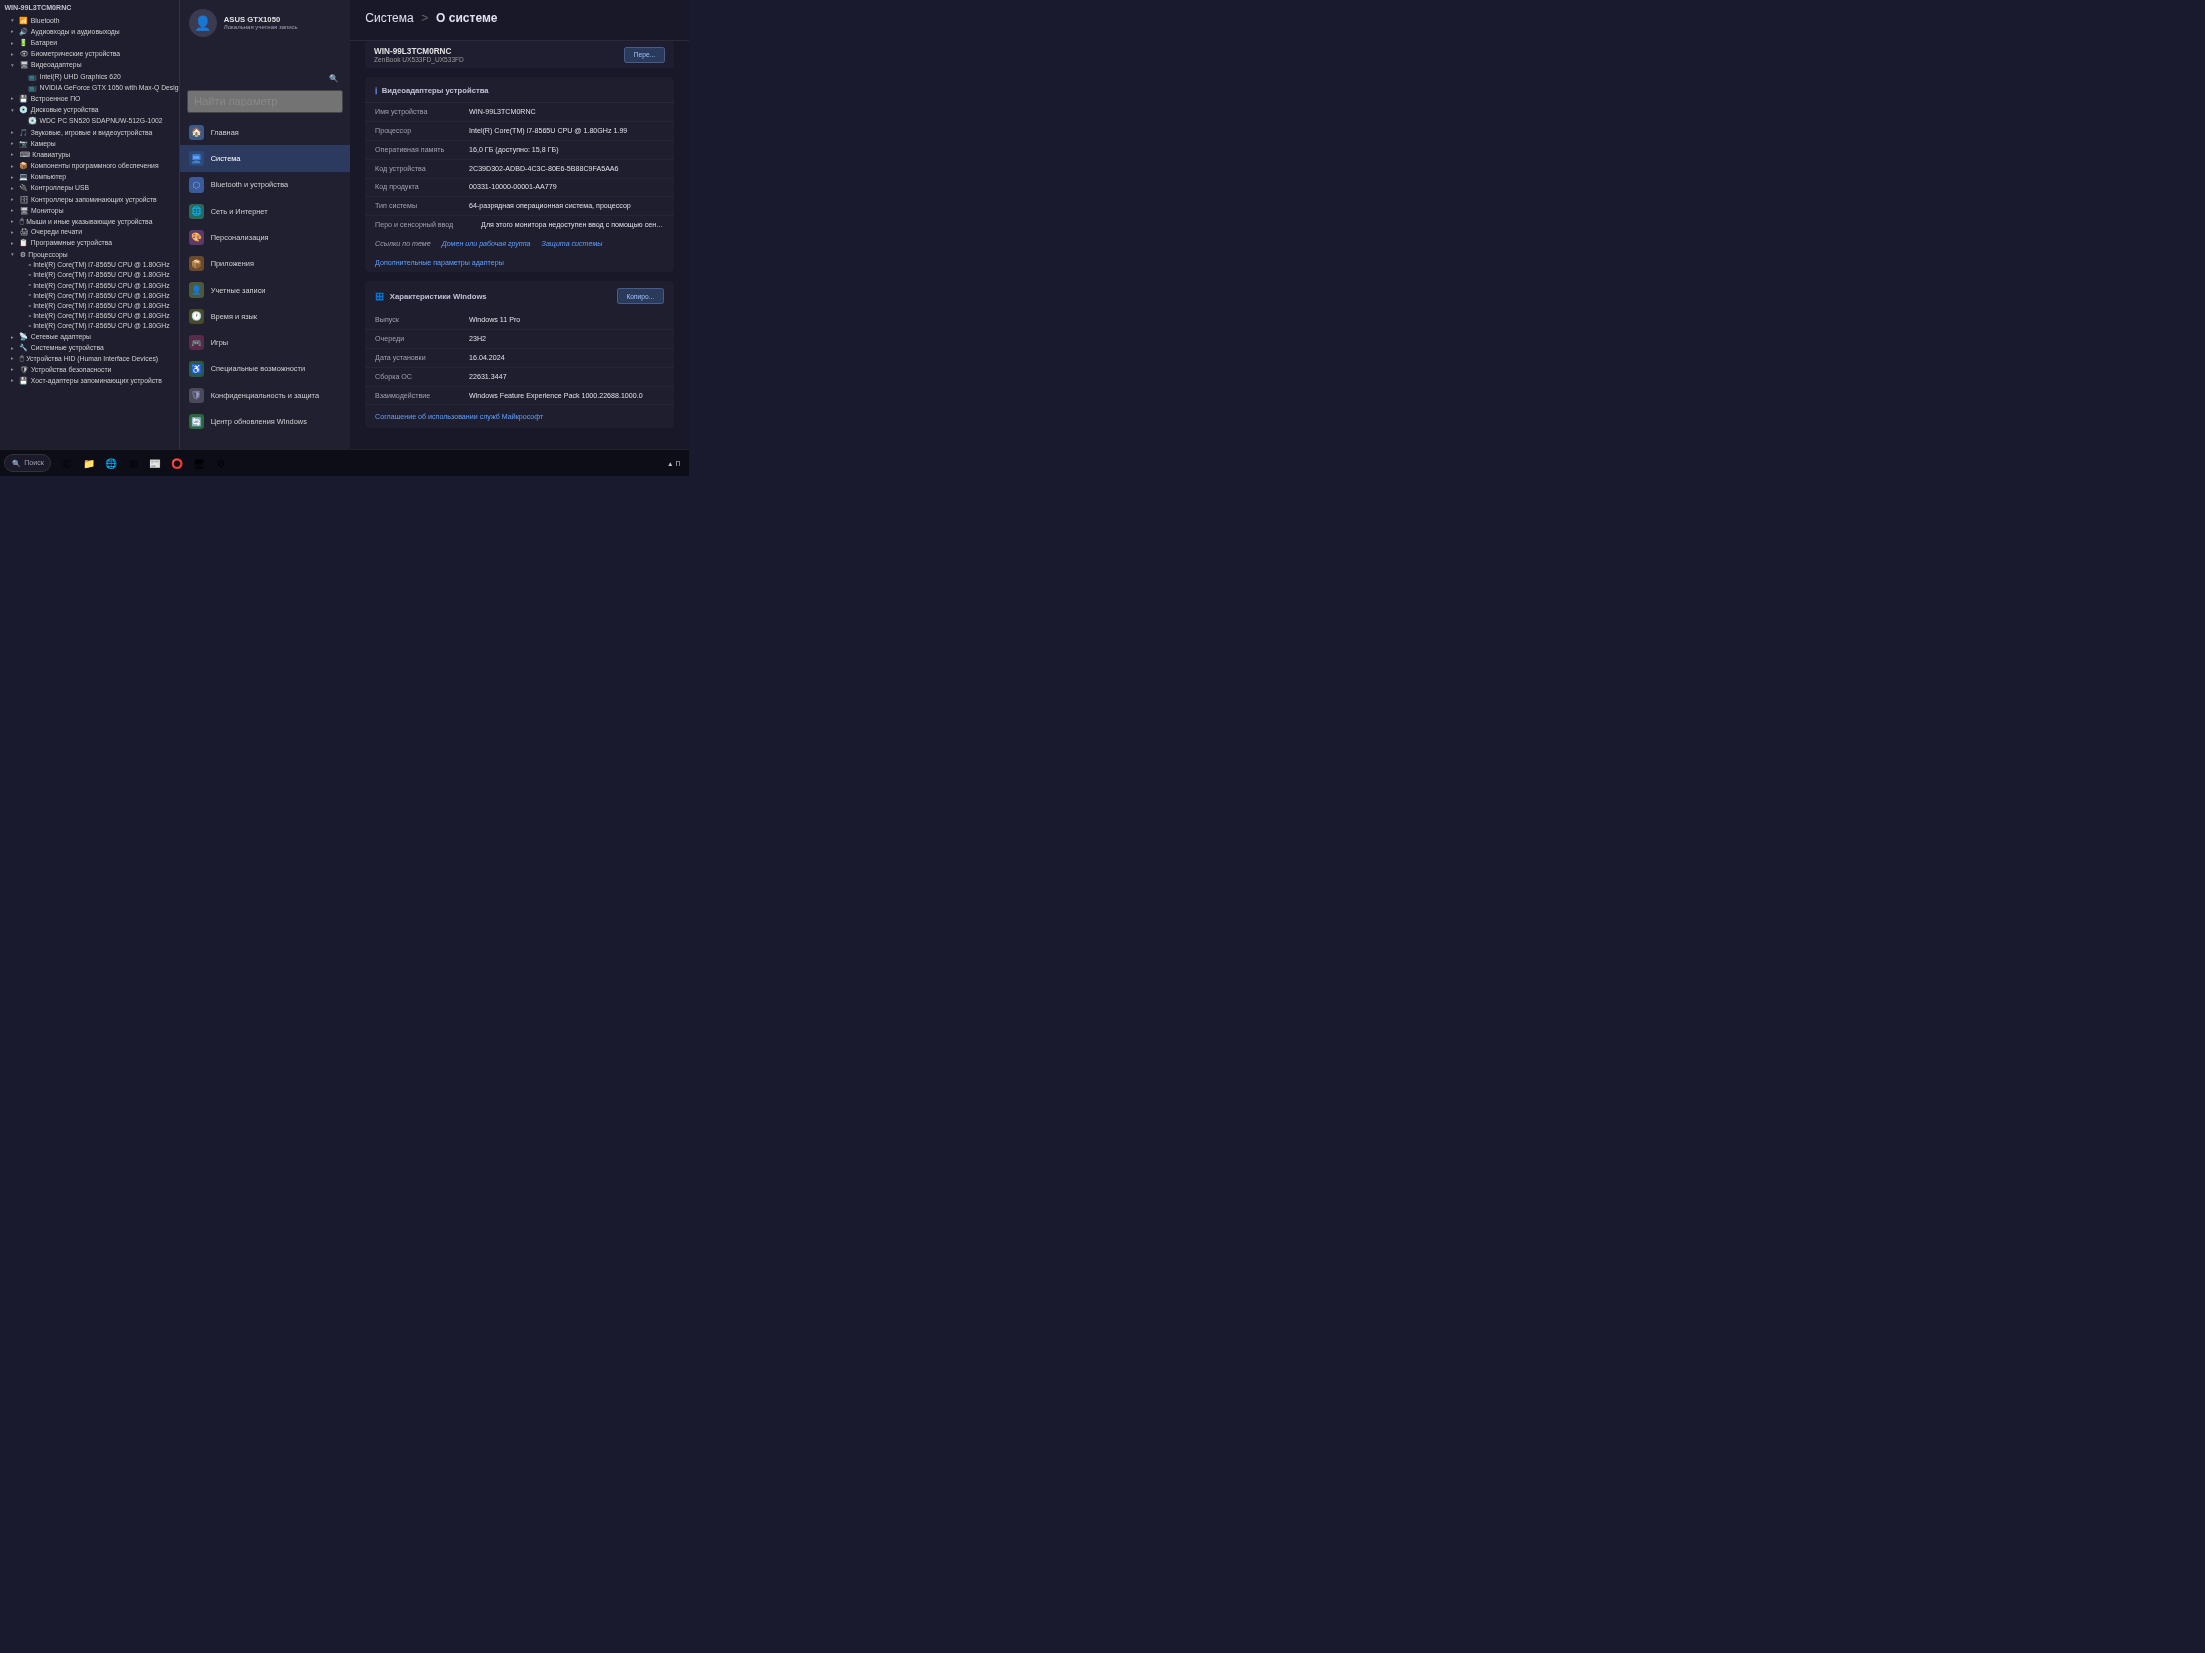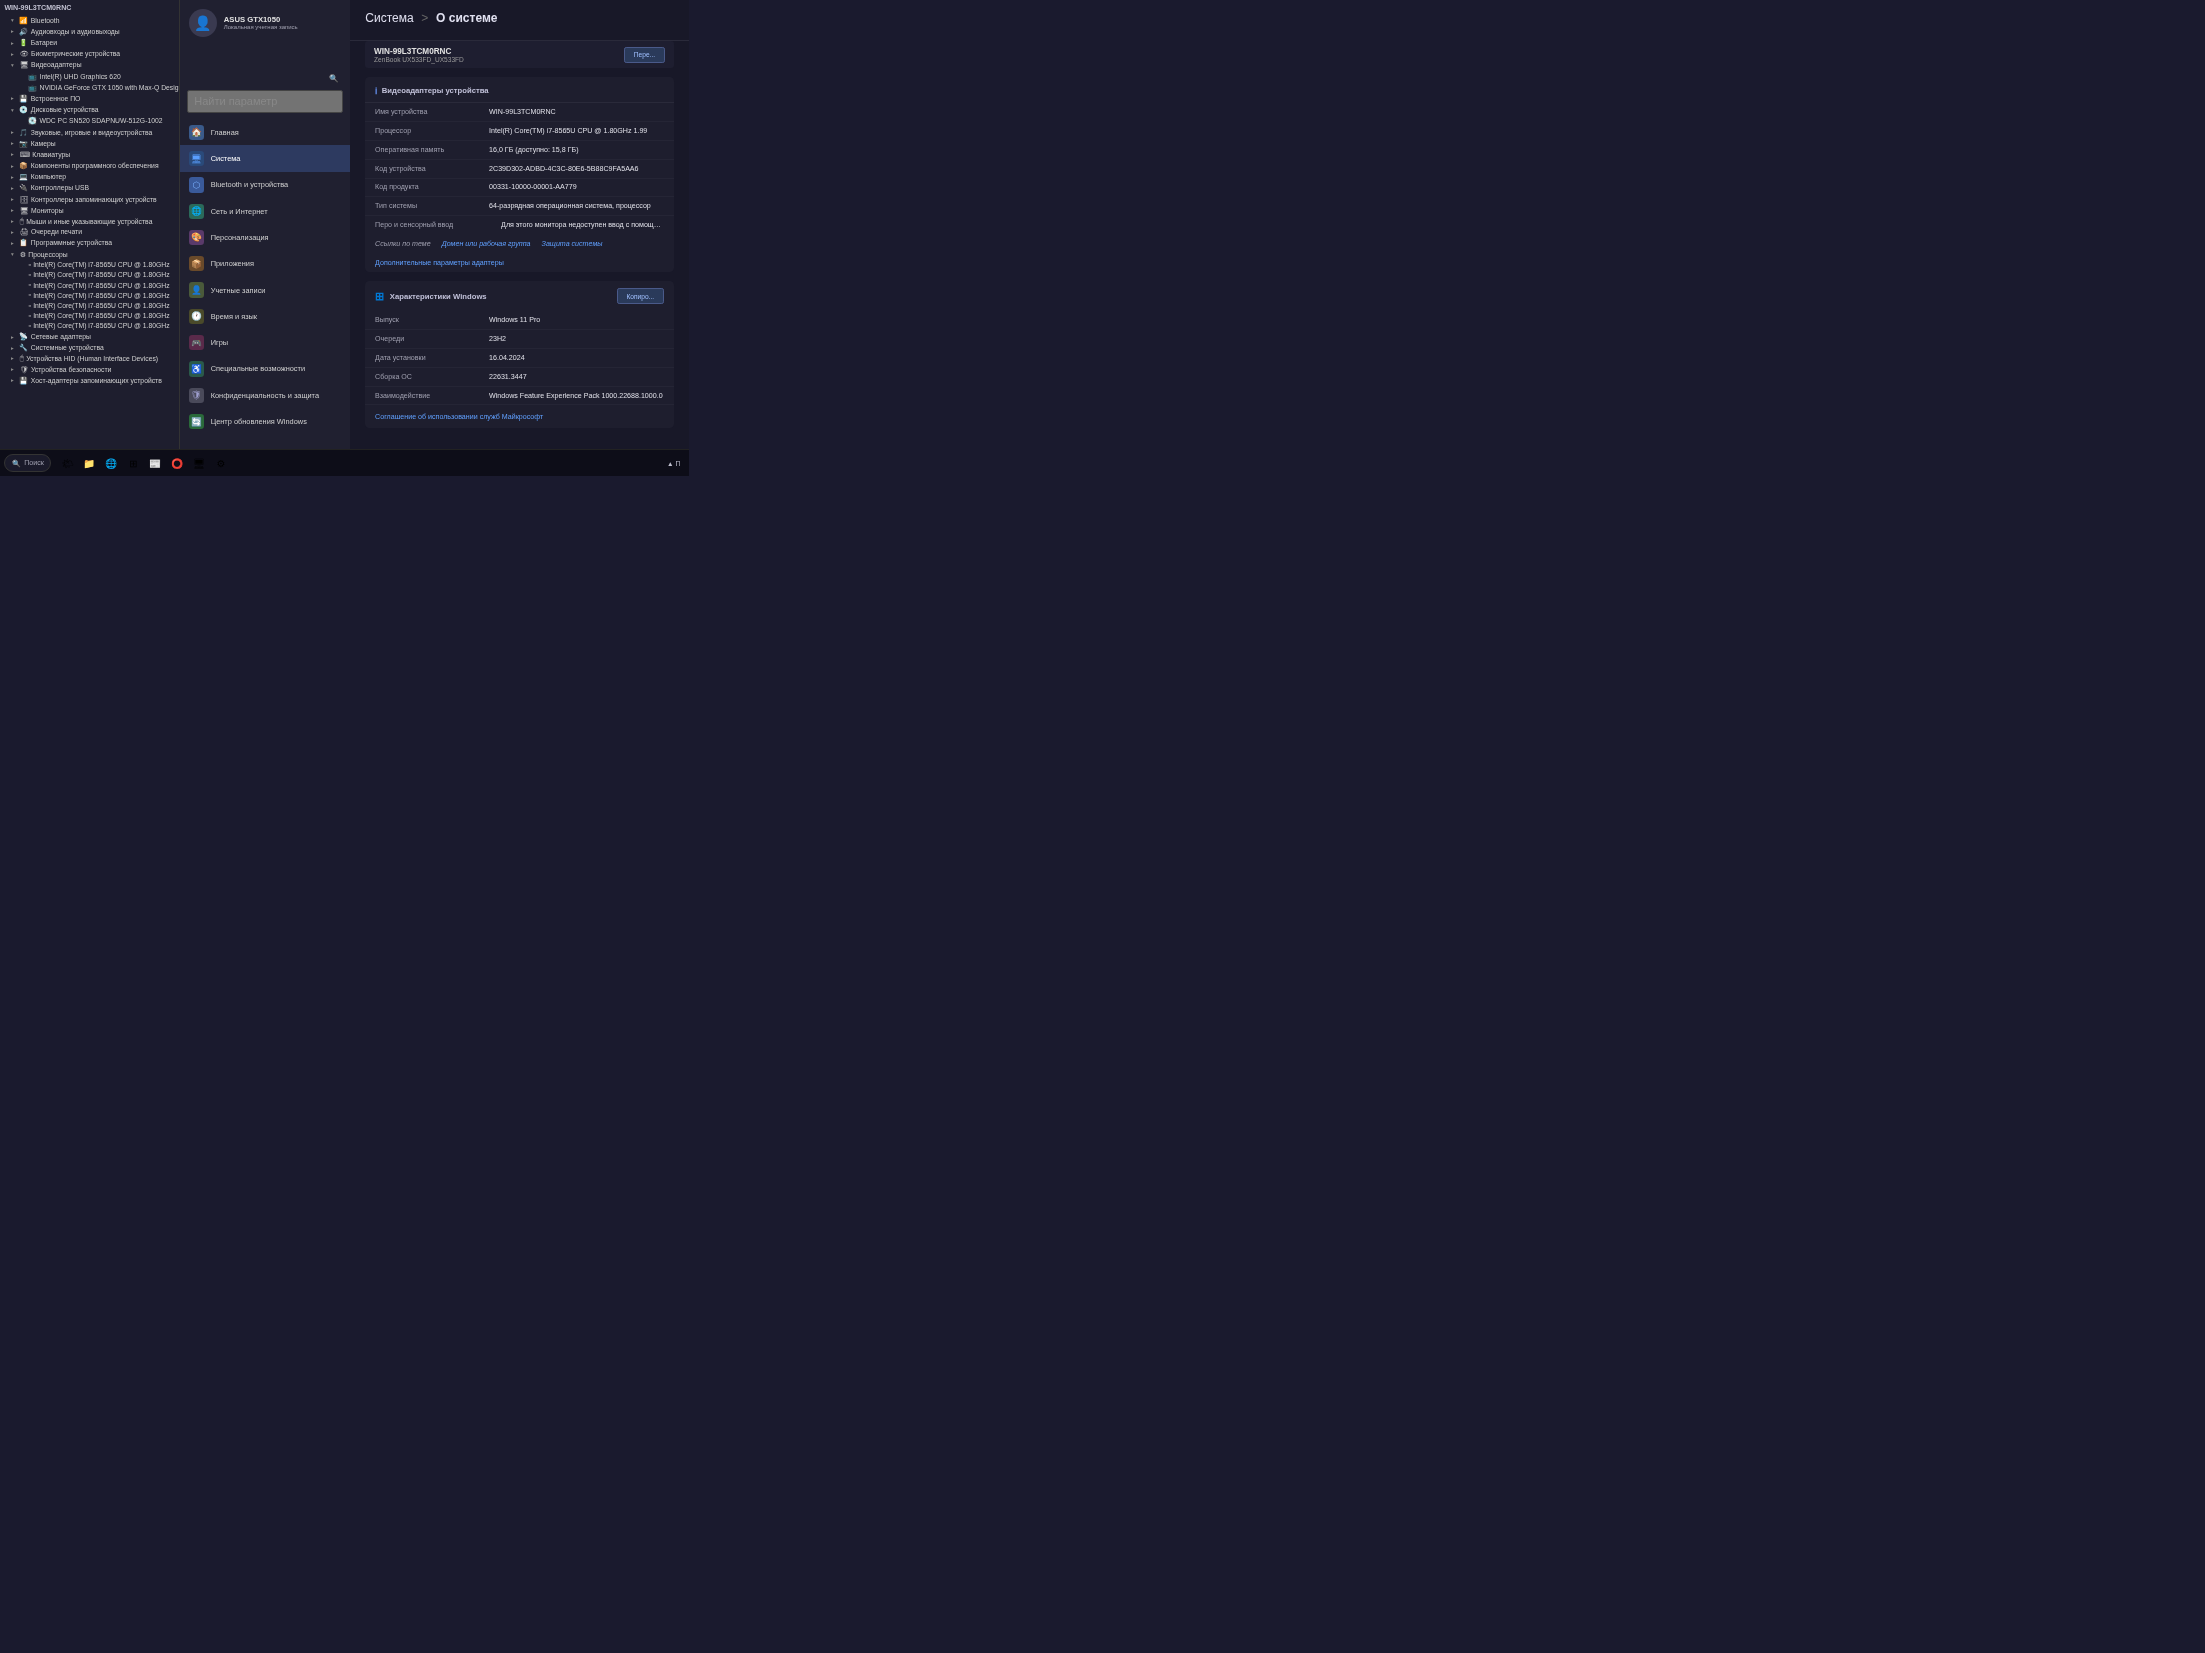--- a/index.html
+++ b/index.html
@@ -187,21 +187,21 @@
       border-bottom: 0.5px solid #2a2a3a;
     }
     .section-title .s-icon { color: #6a9aff; font-size: 8.8px; }
     .info-row {
       display: flex;
       padding: 4.9px 9.8px;
       border-bottom: 0.5px solid #252535;
       font-size: 7.1px;
     }
     .info-row:last-child { border-bottom: none; gap: 12px; }
-    .info-label { width: 114px; color: #a0a0b0; flex-shrink: 0; }
+    .info-label { width: 94px; color: #a0a0b0; flex-shrink: 0; }
     .info-value { color: #e0e0e8; flex: 1; }
     .info-value.truncated { overflow: hidden; text-overflow: ellipsis; white-space: nowrap; max-width: 219px; }
 
     .links-row {
       padding: 6.6px 9.8px;
       display: flex;
       gap: 11px;
       align-items: center;
       font-size: 7.1px;
       font-style: italic;

